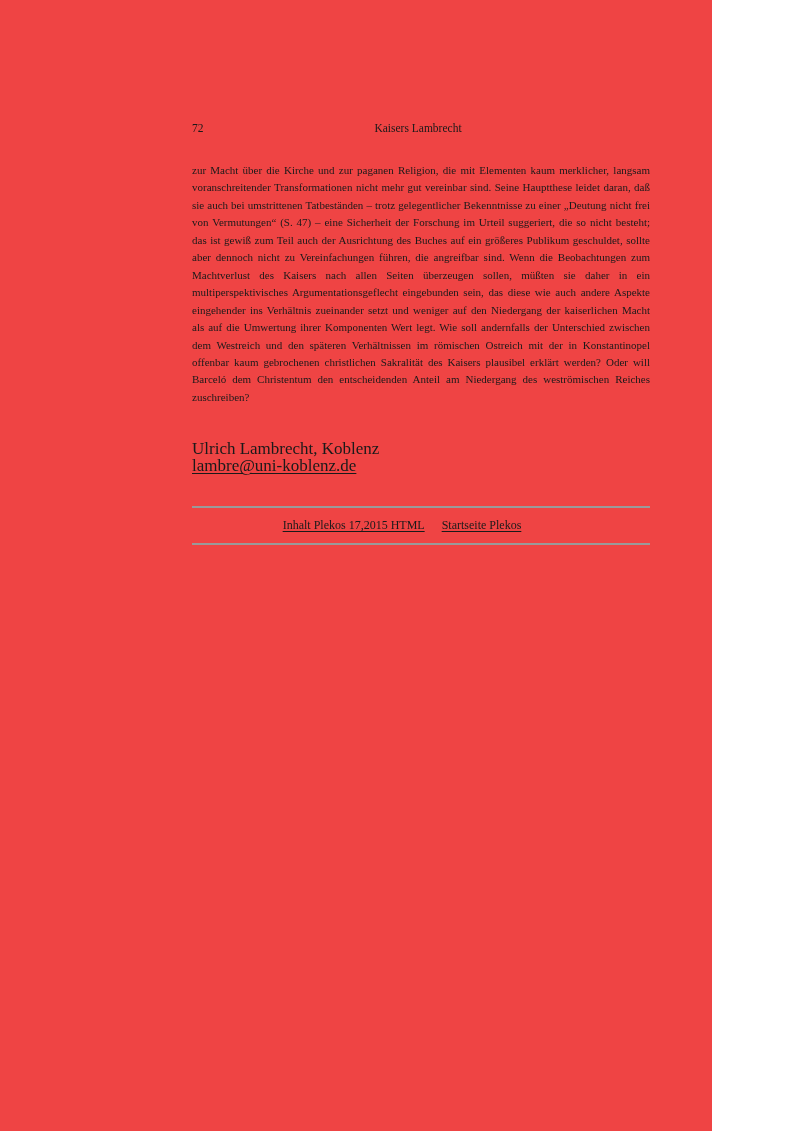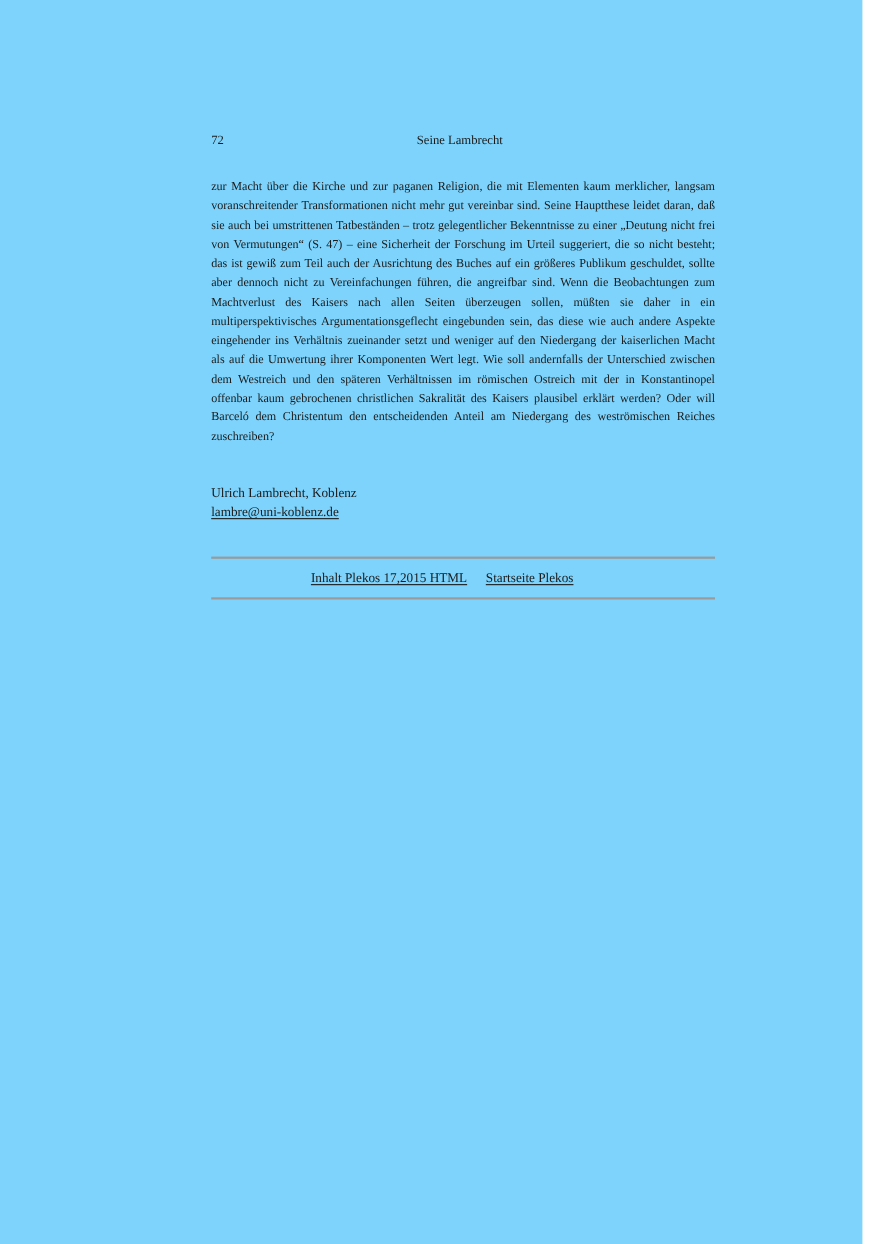--- a/index.html
+++ b/index.html
@@ -9,23 +9,23 @@
   }
   body {
     width: 800px;
     height: 1131px;
     font-family: "Liberation Serif", "DejaVu Serif", serif;
     color: #1a1a1a;
     -webkit-font-smoothing: antialiased;
   }
   .page {
     position: relative;
-    width: 784px;
+    width: 712px;
     height: 1131px;
-    background: #7dd3fc;
+    background: #ef4444;
     overflow: hidden;
   }
   .content {
     position: absolute;
     left: 192px;
     top: 0;
     width: 458px;
   }
   
   .runhead {
@@ -60,21 +60,21 @@
     word-spacing: 0.02em;
   }
   .body-para::after {
     content: "";
     display: inline-block;
     width: 100%;
   }
   
   .sig {
     margin-top: 16px;
-    font-size: 12px;
+    font-size: 17px;
     line-height: 17.45px;
   }
   .sig div { white-space: nowrap; }
   .sig a,
   .footer a {
     color: #1a1a1a;
     text-decoration: underline;
     text-underline-offset: 1.5px;
     text-decoration-thickness: from-font;
     font-family: Liberation Serif, serif;
@@ -104,21 +104,21 @@
   }
 </style>
 </head>
 <body>
 
 <div class="page">
   <div class="content">
 
     <div class="runhead">
       <span class="folio">72</span>
-      <span class="title">Seine Lambrecht</span>
+      <span class="title">Kaisers Lambrecht</span>
     </div>
 
     <p class="body-para">zur Macht über die Kirche und zur paganen Religion, die mit Elementen kaum merklicher, langsam voranschreitender Transformationen nicht mehr gut vereinbar sind. Seine Hauptthese leidet daran, daß sie auch bei umstrittenen Tatbeständen – trotz gelegentlicher Bekenntnisse zu einer „Deutung nicht frei von Vermutungen“ (S. 47) – eine Sicherheit der Forschung im Urteil suggeriert, die so nicht besteht; das ist gewiß zum Teil auch der Ausrichtung des Buches auf ein größeres Publikum geschuldet, sollte aber dennoch nicht zu Vereinfachungen führen, die angreifbar sind. Wenn die Beobachtungen zum Machtverlust des Kaisers nach allen Seiten überzeugen sollen, müßten sie daher in ein multiperspektivisches Argumentationsgeflecht eingebunden sein, das diese wie auch andere Aspekte eingehender ins Verhältnis zueinander setzt und weniger auf den Niedergang der kaiserlichen Macht als auf die Umwertung ihrer Komponenten Wert legt. Wie soll andernfalls der Unterschied zwischen dem Westreich und den späteren Verhältnissen im römischen Ostreich mit der in Konstantinopel offenbar kaum gebrochenen christlichen Sakralität des Kaisers plausibel erklärt werden? Oder will Barceló dem Christentum den entscheidenden Anteil am Niedergang des weströmischen Reiches zuschreiben?</p>
 
     <div class="sig">
       <div>Ulrich Lambrecht, Koblenz</div>
       <div><a href="#">lambre@uni-koblenz.de</a></div>
     </div>
 
     <div class="footer">

